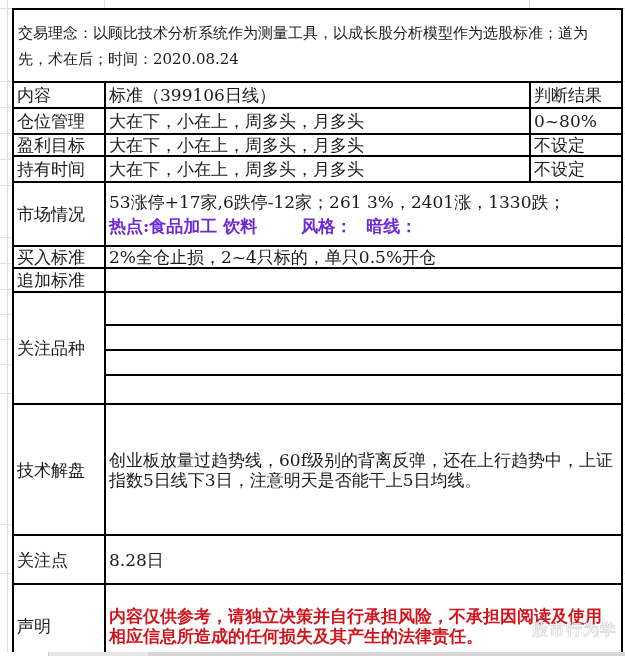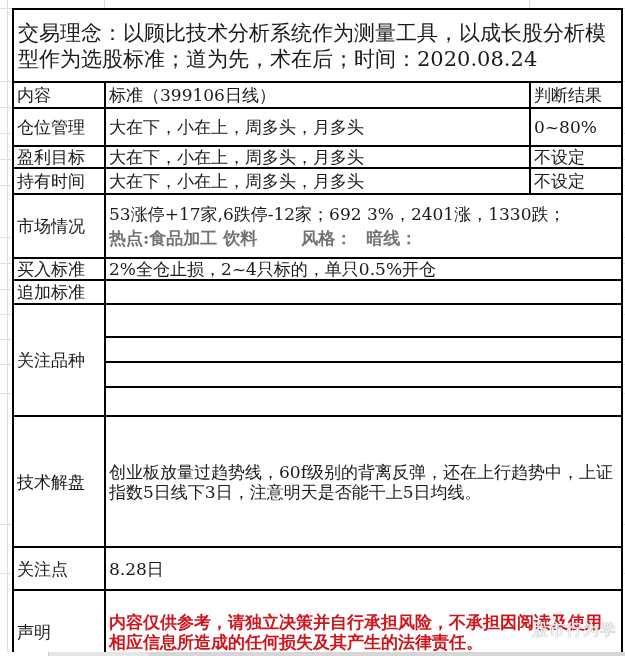--- a/index.html
+++ b/index.html
@@ -20,23 +20,23 @@
     background:#fff;
   }
   .sheet td {
     border:2px solid #000;
     padding:0 3px;
     font-size:17px; line-height:20px;
     vertical-align:middle;
     white-space:nowrap; overflow:hidden;
   }
   .sheet td.wrap { white-space:normal; }
-  .sheet td.title { font-size:21px; line-height:26px; padding:4px 4px; }
+  .sheet td.title { font-size:15px; line-height:26px; padding:4px 4px; }
   .label { font-size:17px; letter-spacing:0px; }
-  .red-bold { color:#737373; font-weight:bold; }
+  .red-bold { color:#6d28d9; font-weight:bold; }
   .tech { font-size:16px; line-height:27px; padding:0 4px; }
   .decl { font-size:17px; line-height:26px; color:#d0141b; font-weight:bold; padding:0 4px; }
 
   .watermark {
     position:absolute; right:8px; top:620px;
     font-family:"DejaVu Sans","Liberation Sans",sans-serif;
     font-size:16px; color:#ffffff;
     text-shadow:0 0 1px #9a9a9a, 0 0 1px #9a9a9a;
     letter-spacing:1px;
   }
@@ -78,39 +78,39 @@
   </colgroup>
   <tbody>
       <tr style="height:73px">
     <td colspan="3" class="title wrap">交易理念：以顾比技术分析系统作为测量工具，以成长股分析模型作为选股标准；道为先，术在后；时间：2020.08.24</td>
   </tr>
   <tr style="height:26px">
     <td class="label">内容</td>
     <td>标准（399106日线）</td>
     <td>判断结果</td>
   </tr>
-  <tr style="height:38px">
+  <tr style="height:26px">
     <td class="label">仓位管理</td>
     <td>大在下，小在上，周多头，月多头</td>
     <td>0~80%</td>
   </tr>
   <tr style="height:22px">
     <td class="label">盈利目标</td>
     <td>大在下，小在上，周多头，月多头</td>
     <td>不设定</td>
   </tr>
   <tr style="height:26px">
     <td class="label">持有时间</td>
     <td>大在下，小在上，周多头，月多头</td>
     <td>不设定</td>
   </tr>
   <tr style="height:64px">
     <td class="label">市场情况</td>
     <td colspan="2" style="line-height:24px;">
-      <div>53涨停+17家,6跌停-12家；692 3%，2401涨，1330跌；</div>
+      <div>53涨停+17家,6跌停-12家；261 3%，2401涨，1330跌；</div>
       <div>
         <span class="red-bold">热点:食品加工 饮料</span><span style="display:inline-block;width:44px"></span><span class="red-bold">风格：</span><span style="display:inline-block;width:14px"></span><span class="red-bold">暗线：</span>
       </div>
     </td>
   </tr>
   <tr style="height:22px">
     <td class="label">买入标准</td>
     <td colspan="2">2%全仓止损，2~4只标的，单只0.5%开仓</td>
   </tr>
   <tr style="height:24px">
@@ -127,21 +127,21 @@
   <tr style="height:25px">
     <td colspan="2"></td>
   </tr>
   <tr style="height:29px">
     <td colspan="2"></td>
   </tr>
   <tr style="height:131px">
     <td class="label">技术解盘</td>
     <td colspan="2" class="wrap tech">创业板放量过趋势线，60f级别的背离反弹，还在上行趋势中，上证指数5日线下3日，注意明天是否能干上5日均线。</td>
   </tr>
-  <tr style="height:43px">
+  <tr style="height:49px">
     <td class="label">关注点</td>
     <td colspan="2">8.28日</td>
   </tr>
   <tr style="height:84px">
     <td class="label">声明</td>
     <td colspan="2" class="wrap decl">内容仅供参考，请独立决策并自行承担风险，不承担因阅读及使用相应信息所造成的任何损失及其产生的法律责任。</td>
   </tr>
 </tbody>
   </table>
 

